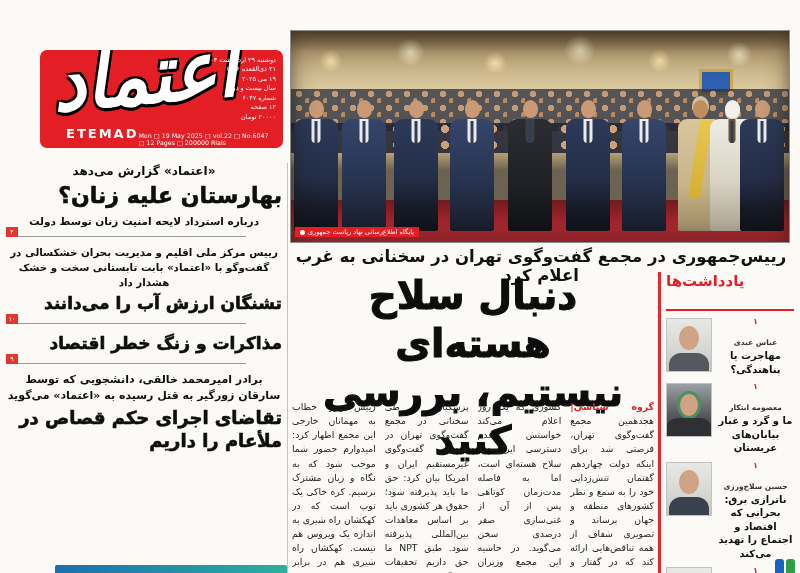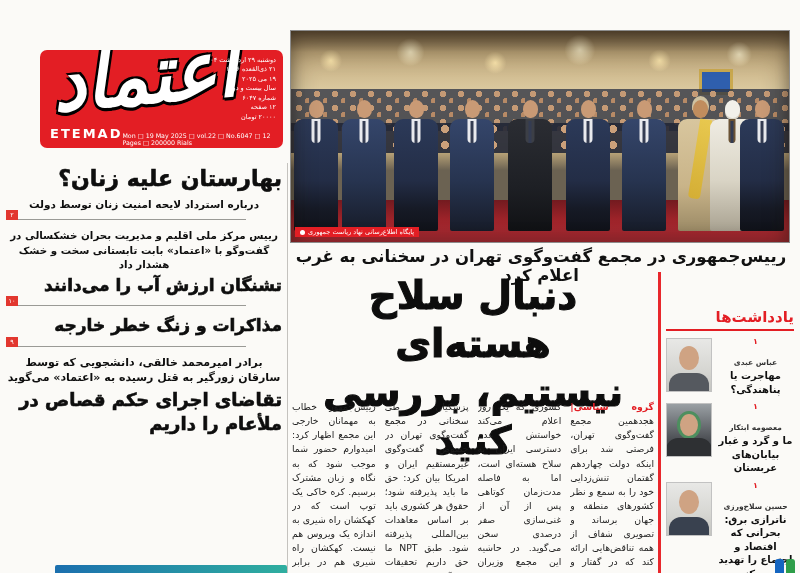--- a/index.html
+++ b/index.html
@@ -9,21 +9,21 @@
 
   
   .masthead { position:absolute; left:40px; top:50px; width:243px; height:98px;
               background:#e31e24; border-radius:7px; overflow:hidden; }
   .logo-callig { position:absolute; left:2px; top:-18px; width:205px; text-align:center;
                  font-size:74px; font-weight:bold; font-style:italic; color:#fff;
                  transform:rotate(-5deg) scaleY(1.08);
                  text-shadow:2px 2px 0 #000,-2px 2px 0 #000,2px -2px 0 #000,-2px -2px 0 #000,0 3px 0 #000; }
   .dateline-fa { position:absolute; right:7px; top:6px; text-align:right;
                  font-size:6.5px; line-height:1.45; color:#fff; }
-  .masthead-bottom { position:absolute; left:10px; right:7px; bottom:2px;
+  .masthead-bottom { position:absolute; left:26px; right:7px; bottom:2px;
                      display:flex; justify-content:space-between; align-items:baseline; direction:ltr; }
   .etemad-latin { font-size:13px; font-weight:bold; letter-spacing:2px; color:#fff; }
   .dateline-en { font-size:6.3px; color:#fff; }
 
   
   .photo { position:absolute; left:290px; top:30px; width:500px; height:213px;
            border:1px solid #8d8d8d; overflow:hidden;
            background:linear-gradient(180deg,#6e5b41 0%,#c3ab7e 10%,#dbc99f 28%,#cfba8e 46%,#b5a076 58%,#6b6252 66%); }
   .glows { position:absolute; inset:0;
     background:
@@ -76,22 +76,22 @@
                    font-weight:bold; color:#0d0d0d; line-height:1.24; font-size:39px;
                    -webkit-text-stroke:1.1px #0d0d0d; }
   .body-cols { position:absolute; left:292px; top:400px; width:362px; height:173px;
                display:flex; gap:9px; overflow:hidden; }
   .bcol { flex:1 1 0; font-size:9.3px; line-height:1.52; text-align:justify; color:#1c1c1c; overflow:hidden; }
   .byline { color:#e31e24; font-weight:bold;margin-top:9px; }
 
   
   .red-rule { position:absolute; left:658px; top:272px; width:3px; height:301px; background:#e8272c; }
   .sidebar { position:absolute; left:666px; top:272px; width:128px; }
-  .sb-title { font-size:15px; font-weight:bold; color:#e31e24; text-align:right;
-              border-bottom:2px solid #e31e24; padding-bottom:3px;margin-top:36px; }
+  .sb-title { font-size:15px; font-weight:bold; color:#e31e24; text-align:left;
+              border-bottom:2px solid #e31e24; padding-bottom:19px; }
   .sb-item { display:flex; flex-direction:row; gap:5px; margin-top:7px; align-items:flex-start; }
   .sb-text { flex:1; text-align:center; }
   .sb-mark { color:#e31e24; font-size:8px; font-weight:bold; line-height:1; }
   .sb-author { font-size:7.5px; font-weight:bold; color:#333; margin-top:12px; }
   .sb-note { font-size:10px; font-weight:bold; color:#0f0f0f; line-height:1.35; margin-top:2px; }
   .portrait { width:46px; height:54px; flex:0 0 46px; border:1px solid #c2c2c2; position:relative; overflow:hidden;
               background:linear-gradient(180deg,#e8e8e6 0%,#d6d6d2 60%,#c4c4c0 100%); }
   .portrait::before { content:""; position:absolute; left:50%; top:7px; transform:translateX(-50%);
                       width:20px; height:24px; border-radius:50%; background:#cfa383; }
   .portrait::after { content:""; position:absolute; left:50%; bottom:-4px; transform:translateX(-50%);
@@ -253,38 +253,39 @@
   </div>
   <div class="ad-frag">
       <i class="g"></i>
       <i class="b"></i>
     </div>
 
   <div class="vrule"></div>
   <div class="leftcol">
 
     <div>
+      <div class="li-kicker" style="font-size:12px;">«اعتماد» گزارش می‌دهد</div>
       <div class="li-head h-xl">بهارستان علیه زنان؟</div>
       <div class="li-sub">درباره استرداد لایحه امنیت زنان توسط دولت</div>
       <div class="divider">
         <span class="page-badge">۲</span>
       </div>
     </div>
 
 
     <div>
       <div class="li-kicker" style="font-size:10.3px;">رییس مرکز ملی اقلیم و مدیریت بحران خشکسالی در گفت‌وگو با «اعتماد» بابت تابستانی سخت و خشک هشدار داد</div>
       <div class="li-head h-md">تشنگان ارزش آب را می‌دانند</div>
       <div class="divider">
         <span class="page-badge">۱۰</span>
       </div>
     </div>
 
     <div>
-      <div class="li-head h-md">مذاکرات و زنگ خطر خارجه</div>
+      <div class="li-head h-md">مذاکرات و زنگ خطر اقتصاد</div>
       <div class="divider">
         <span class="page-badge">۹</span>
       </div>
     </div>
 
     <div>
       <div class="li-kicker">برادر امیرمحمد خالقی، دانشجویی که توسط سارقان زورگیر به قتل رسیده به «اعتماد» می‌گوید</div>
       <div class="li-head h-lg">تقاضای اجرای حکم قصاص در ملأعام را داریم</div>
 
     </div>

